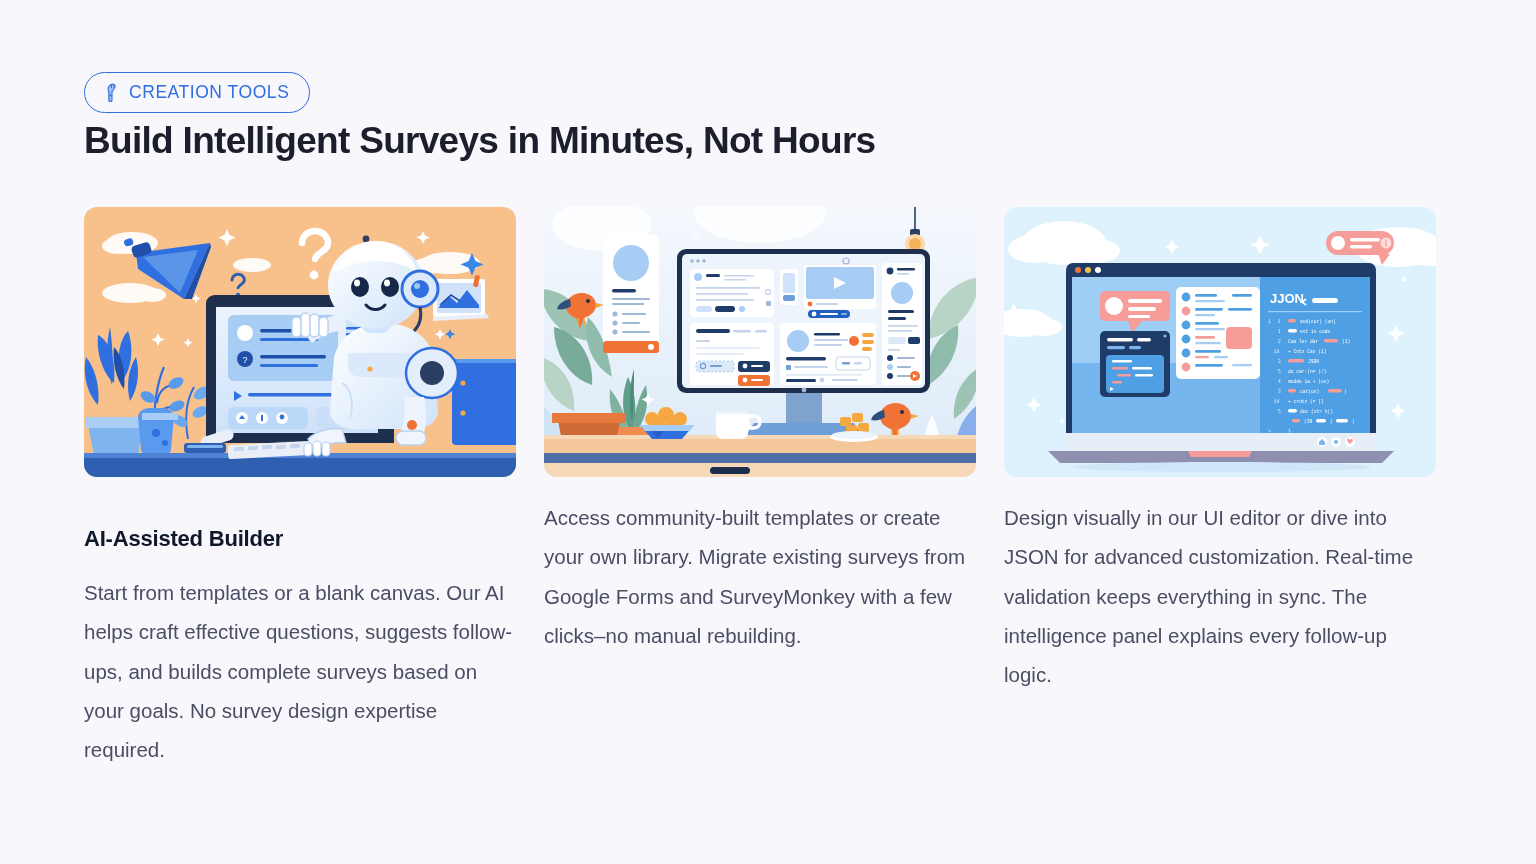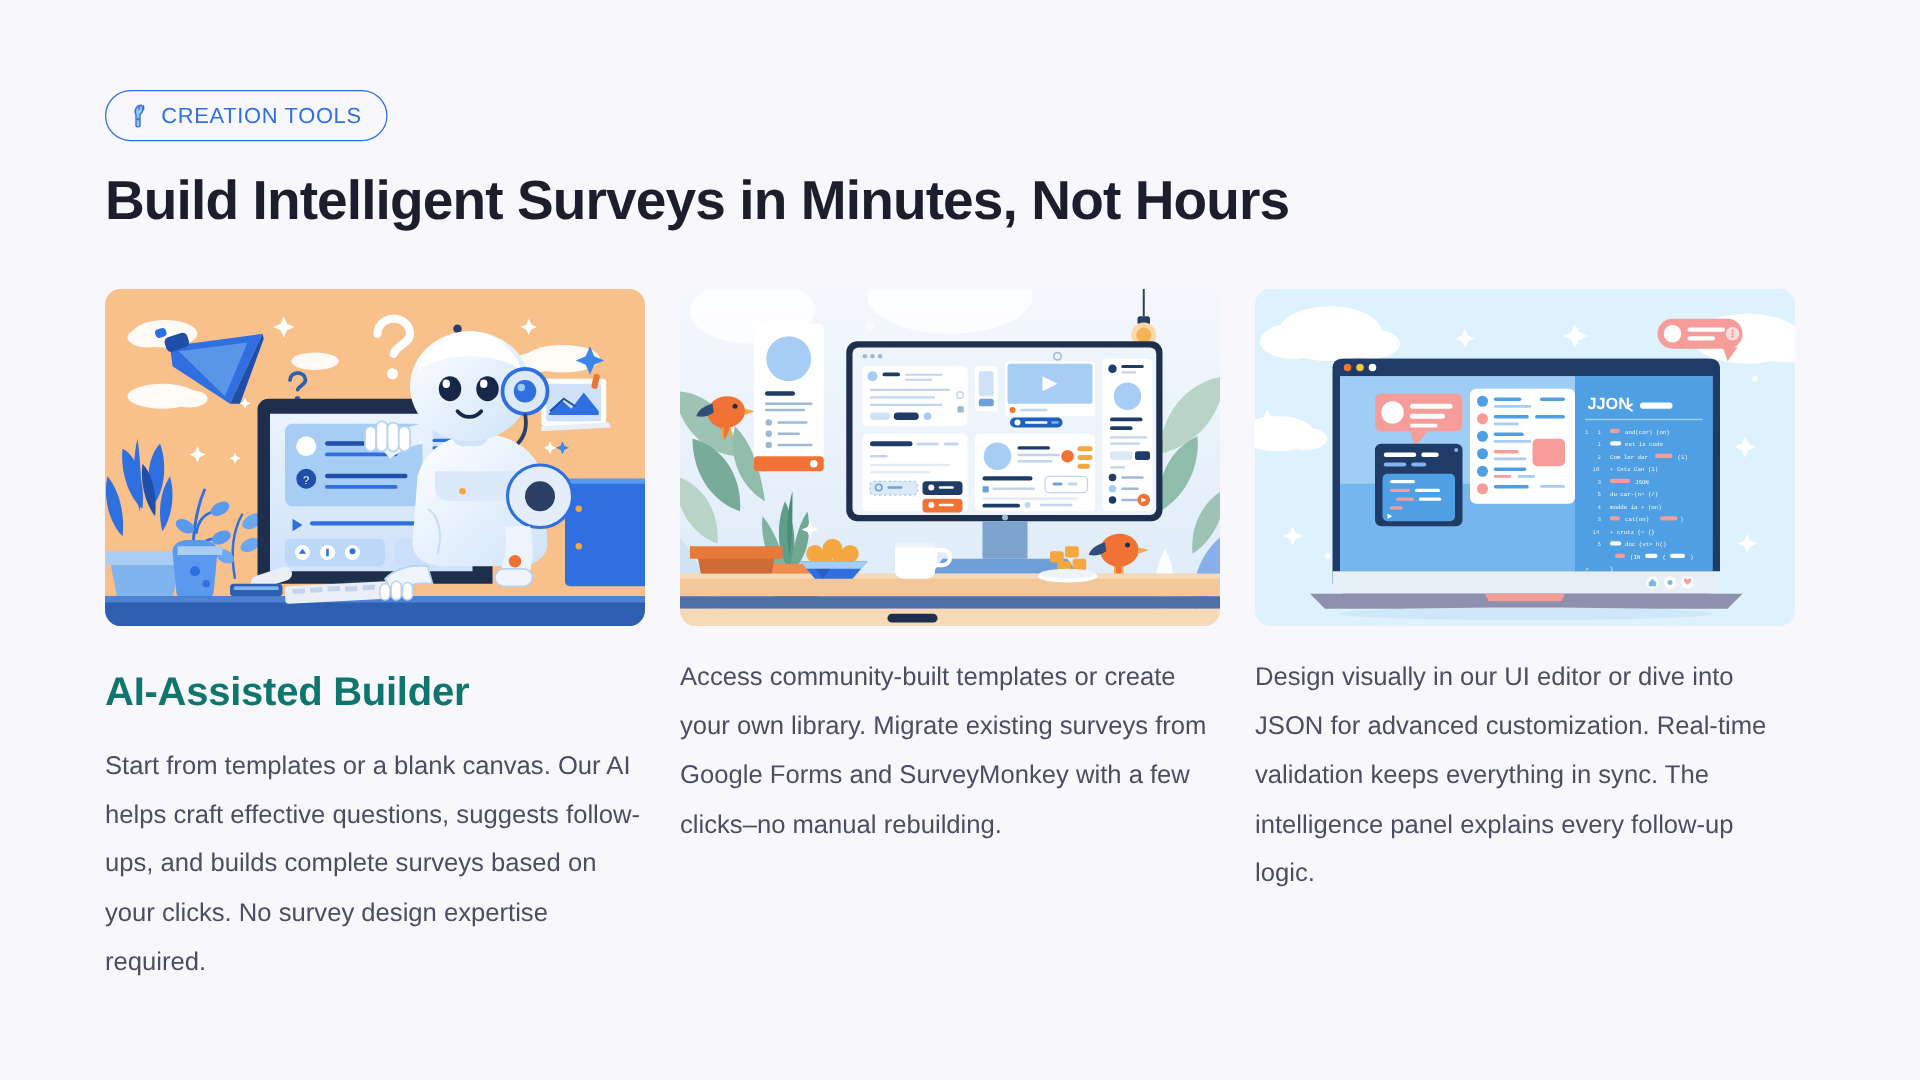--- a/index.html
+++ b/index.html
@@ -35,22 +35,22 @@
   .badge-label {
     font-size: 17.5px;
     letter-spacing: 0.55px;
     color: #2f6fe0;
     font-weight: 400;
     white-space: nowrap;
   }
 
   
   .headline {
-    margin-top: 24px;
-    font-size: 44px;
+    margin-top: 8px;
+    font-size: 37px;
     line-height: 1.08;
     font-weight: 700;
     color: #1d1e2c;
     letter-spacing: -0.7px;
     white-space: nowrap;
   }
 
   
   .cards {
     display: grid;
@@ -64,24 +64,24 @@
     width: 100%;
     height: 270px;
     border-radius: 13px;
     overflow: hidden;
     position: relative;
     display: block;
   }
   .thumb svg { display: block; width: 100%; height: 100%; }
 
   .card-title {
-    margin-top: 34px;
-    font-size: 32px;
+    margin-top: 49px;
+    font-size: 22px;
     font-weight: 700;
-    color: #0f766e;
+    color: #0f172a;
     letter-spacing: -0.2px;
   }
   .card-body {
     margin-top: 21px;
     font-size: 20.5px;
     line-height: 1.92;
     color: #4b4e63;
     font-weight: 400;
     max-width: 438px;
   }
@@ -308,21 +308,21 @@
                 <rect x="233" y="234" width="8" height="15" rx="4"></rect>
                 <rect x="242" y="235" width="8" height="14" rx="4"></rect>
               </g>
               <circle cx="290" cy="162" r="2.6" fill="#f5a742"></circle>
               <path d="M262 176c10 6 12 22 8 36" stroke="#c7dcf6" stroke-width="1.6" fill="none"></path>
             </g>
           </g>
         </svg>
       </div>
       <div class="card-title">AI-Assisted Builder</div>
-      <div class="card-body">Start from templates or a blank canvas. Our AI helps craft effective questions, suggests follow-ups, and builds complete surveys based on your clicks. No survey design expertise required.</div>
+      <div class="card-body">Start from templates or a blank canvas. Our AI helps craft effective questions, suggests follow-ups, and builds complete surveys based on your goals. No survey design expertise required.</div>
     </div>
 
     <div class="card">
       <div class="thumb">
         <svg viewBox="0 0 440 270" preserveAspectRatio="xMidYMid slice" aria-hidden="true">
           <defs>
             <clipPath id="c2clip">
                 <rect x="0" y="0" width="440" height="270" rx="13"></rect>
               </clipPath>
             <linearGradient id="bg2" x1="0" y1="0" x2="0" y2="1">

